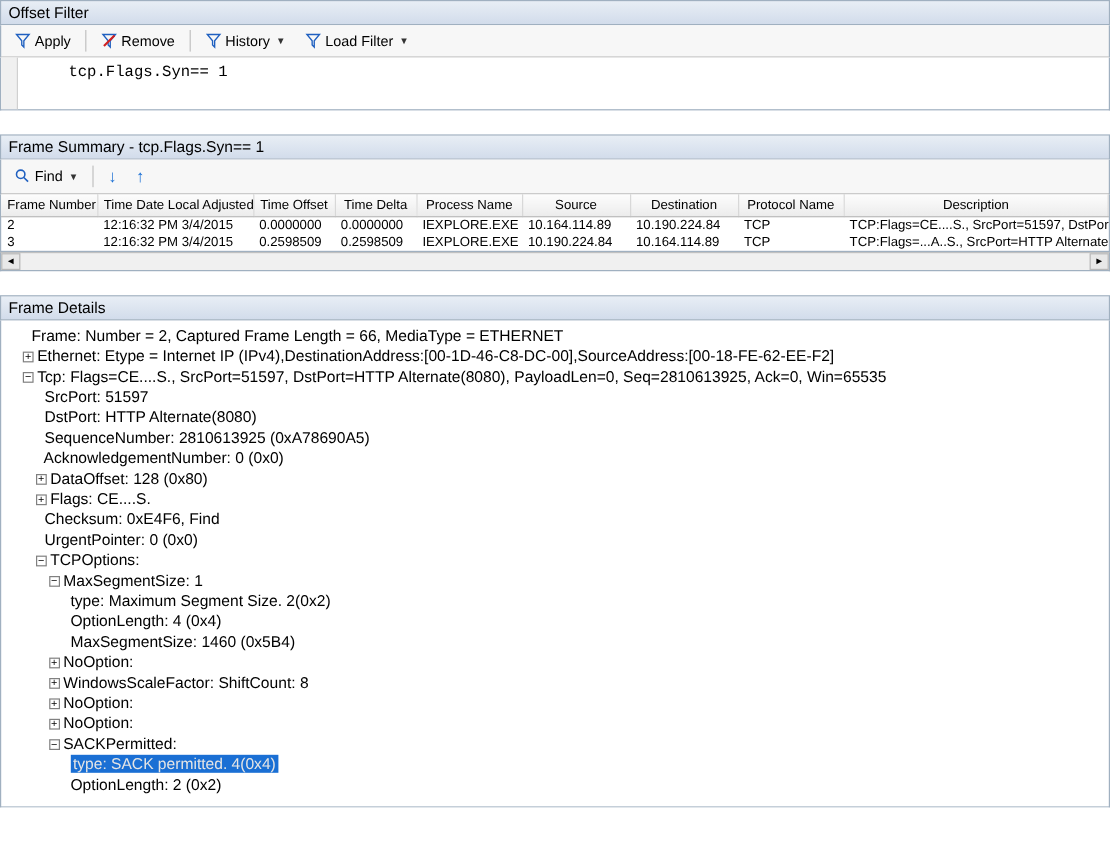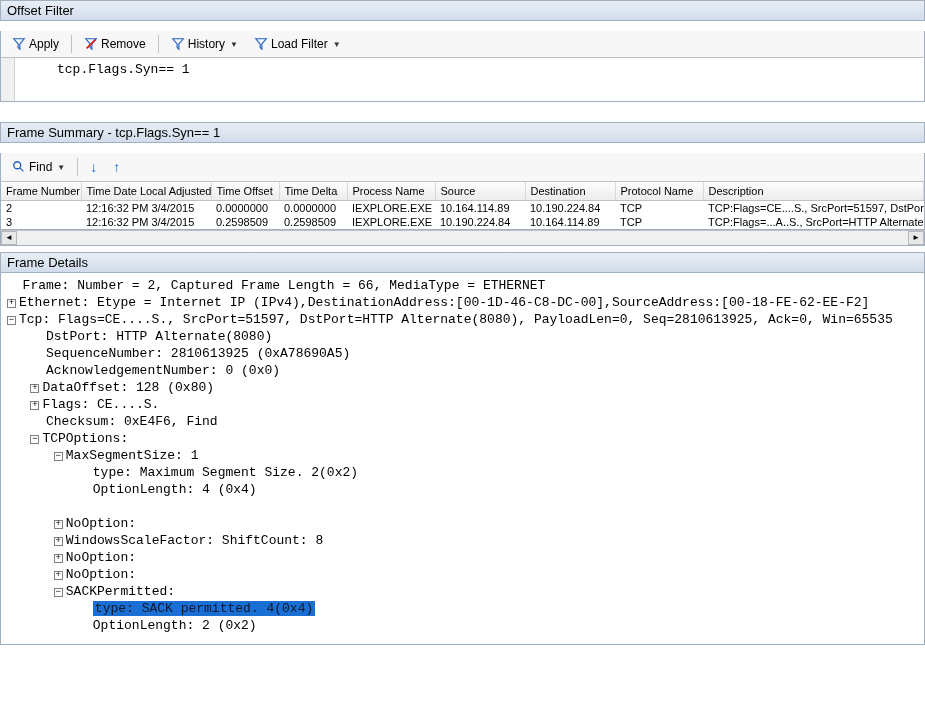--- a/index.html
+++ b/index.html
@@ -1,35 +1,35 @@
 <!DOCTYPE html>
 <html><head>
 <meta charset="utf-8">
 <style>
 * { box-sizing: border-box; margin: 0; padding: 0; }
 body { font-family: "Segoe UI", Tahoma, sans-serif; font-size: 12px; background: #fff; color: #000; width: 925px; }
 .panel-header { background: linear-gradient(#e8eef5, #d2dceb); border: 1px solid #a0b0c0; padding: 2px 6px; font-size: 13px; }
-.toolbar { background: #f7f7f7; border-left: 1px solid #a0b0c0; border-right: 1px solid #a0b0c0; border-bottom: 1px solid #c0c0c0; padding: 3px 5px; display: flex; align-items: center; gap: 4px; margin-top: 10px; }
+.toolbar { background: #f7f7f7; border-left: 1px solid #a0b0c0; border-right: 1px solid #a0b0c0; border-bottom: 1px solid #c0c0c0; padding: 3px 5px; display: flex; align-items: center; gap: 4px; }
 .tb-btn { display: inline-flex; align-items: center; gap: 3px; padding: 2px 5px; cursor: pointer; border: 1px solid transparent; border-radius: 2px; }
 .tb-sep { width: 1px; height: 18px; background: #c0c0c0; margin: 0 2px; }
 .icon-svg { width: 14px; height: 14px; display: inline-block; }
 .drop-arrow { font-size: 8px; margin-left: 2px; color: #333; }
 .filter-box { border: 1px solid #a0b0c0; border-top: none; padding: 4px 6px; font-family: "Courier New", monospace; font-size: 13px; height: 44px; background: #fff; display: flex; gap: 36px; }
 .filter-gutter { width: 14px; background: #f0f0f0; margin: -4px 6px -4px -6px; border-right: 1px solid #d0d0d0; }
 .summary-box { border: 1px solid #a0b0c0; border-top: none; }
 .grid { width: 100%; border-collapse: collapse; font-size: 11px; table-layout: fixed; }
-.grid th { text-align: left; font-weight: normal; background: linear-gradient(#fdfdfd, #ececec); border-right: 1px solid #d8d8d8; border-bottom: 1px solid #c0c0c0; padding: 3px 5px; white-space: nowrap; overflow: hidden; }
+.grid th { text-align: center; font-weight: normal; background: linear-gradient(#fdfdfd, #ececec); border-right: 1px solid #d8d8d8; border-bottom: 1px solid #c0c0c0; padding: 3px 5px; white-space: nowrap; overflow: hidden; }
 .grid td { padding: 1px 5px; white-space: nowrap; overflow: hidden; }
 .hscroll { border: 1px solid #a0b0c0; border-top: 1px solid #c0c0c0; height: 16px; background: #f0f0f0; position: relative; }
 .hscroll-btn { position: absolute; top: 0; width: 16px; height: 14px; background: #e8e8e8; border: 1px solid #b8b8b8; font-size: 8px; text-align: center; line-height: 12px; }
-.details-box { border: 1px solid #a0b0c0; border-top: none; font-family: Liberation Mono, monospace; font-size: 13px; line-height: 17px; padding: 4px 0 10px 0; overflow: hidden; }
+.details-box { border: 1px solid #a0b0c0; border-top: none; font-family: Liberation Sans, sans-serif; font-size: 13px; line-height: 17px; padding: 4px 0 10px 12px; overflow: hidden; }
 .tree-row { white-space: pre; padding-left: 6px; }
 .tree-exp { display: inline-flex; width: 9px; height: 9px; border: 1px solid #808080; font-size: 9px; line-height: 7px; justify-content: center; align-items: center; background: #fff; color: #000; margin-right: 3px; cursor: pointer; vertical-align: 1px; }
 .tree-dash { color: #888; }
-.sel { background: #1a6fd4; color: #0f172a; padding: 0 2px; }
+.sel { background: #1a6fd4; color: #e5e5e5; padding: 0 2px; }
 .arrow-blue { font-size: 14px; font-weight: bold; }
 .down { color: #1a6fd4; }
 .up { color: #1a6fd4; }
 </style>
 </head>
 <body>
 
 <div class="panel-header">Offset Filter</div>
 <div class="toolbar">
   <span class="tb-btn">
@@ -131,36 +131,38 @@
           <td>TCP:Flags=...A..S., SrcPort=HTTP Alternate(808</td>
         </tr>
       </tbody>
   </table>
 </div>
 <div class="hscroll">
   <div class="hscroll-btn" style="left:0">◄</div>
   <div class="hscroll-btn" style="right:0">►</div>
 </div>
 
-<div class="panel-header" style="margin-top:6px">Frame Details</div>
+<div class="panel-header" style="margin-top:20px">Frame Details</div>
 <div class="details-box" id="details">
     <div class="tree-row"><span class="tree-dash"></span><span>  Frame: Number = 2, Captured Frame Length = 66, MediaType = ETHERNET</span></div>
     <div class="tree-row"><span class="tree-dash"></span><span class="tree-exp">+</span><span>Ethernet: Etype = Internet IP (IPv4),DestinationAddress:[00-1D-46-C8-DC-00],SourceAddress:[00-18-FE-62-EE-F2]</span></div>
     <div class="tree-row"><span class="tree-dash"></span><span class="tree-exp">−</span><span>Tcp: Flags=CE....S., SrcPort=51597, DstPort=HTTP Alternate(8080), PayloadLen=0, Seq=2810613925, Ack=0, Win=65535</span></div>
+    <div class="tree-row"><span class="tree-dash">   </span><span>  SrcPort: 51597</span></div>
     <div class="tree-row"><span class="tree-dash">   </span><span>  DstPort: HTTP Alternate(8080)</span></div>
     <div class="tree-row"><span class="tree-dash">   </span><span>  SequenceNumber: 2810613925 (0xA78690A5)</span></div>
     <div class="tree-row"><span class="tree-dash">   </span><span>  AcknowledgementNumber: 0 (0x0)</span></div>
     <div class="tree-row"><span class="tree-dash">   </span><span class="tree-exp">+</span><span>DataOffset: 128 (0x80)</span></div>
     <div class="tree-row"><span class="tree-dash">   </span><span class="tree-exp">+</span><span>Flags: CE....S.</span></div>
     <div class="tree-row"><span class="tree-dash">   </span><span>  Checksum: 0xE4F6, Find</span></div>
+    <div class="tree-row"><span class="tree-dash">   </span><span>  UrgentPointer: 0 (0x0)</span></div>
     <div class="tree-row"><span class="tree-dash">   </span><span class="tree-exp">−</span><span>TCPOptions:</span></div>
     <div class="tree-row"><span class="tree-dash">      </span><span class="tree-exp">−</span><span>MaxSegmentSize: 1</span></div>
     <div class="tree-row"><span class="tree-dash">         </span><span>  type: Maximum Segment Size. 2(0x2)</span></div>
     <div class="tree-row"><span class="tree-dash">         </span><span>  OptionLength: 4 (0x4)</span></div>
-    <div class="tree-row"><span class="tree-dash">         </span></div>
+    <div class="tree-row"><span class="tree-dash">         </span><span>  MaxSegmentSize: 1460 (0x5B4)</span></div>
     <div class="tree-row"><span class="tree-dash">      </span><span class="tree-exp">+</span><span>NoOption:</span></div>
     <div class="tree-row"><span class="tree-dash">      </span><span class="tree-exp">+</span><span>WindowsScaleFactor: ShiftCount: 8</span></div>
     <div class="tree-row"><span class="tree-dash">      </span><span class="tree-exp">+</span><span>NoOption:</span></div>
     <div class="tree-row"><span class="tree-dash">      </span><span class="tree-exp">+</span><span>NoOption:</span></div>
     <div class="tree-row"><span class="tree-dash">      </span><span class="tree-exp">−</span><span>SACKPermitted:</span></div>
     <div class="tree-row"><span class="tree-dash">         </span><span>  </span><span class="sel">type: SACK permitted. 4(0x4)</span></div>
     <div class="tree-row"><span class="tree-dash">         </span><span>  OptionLength: 2 (0x2)</span></div>
   </div>
 
 </body></html>

